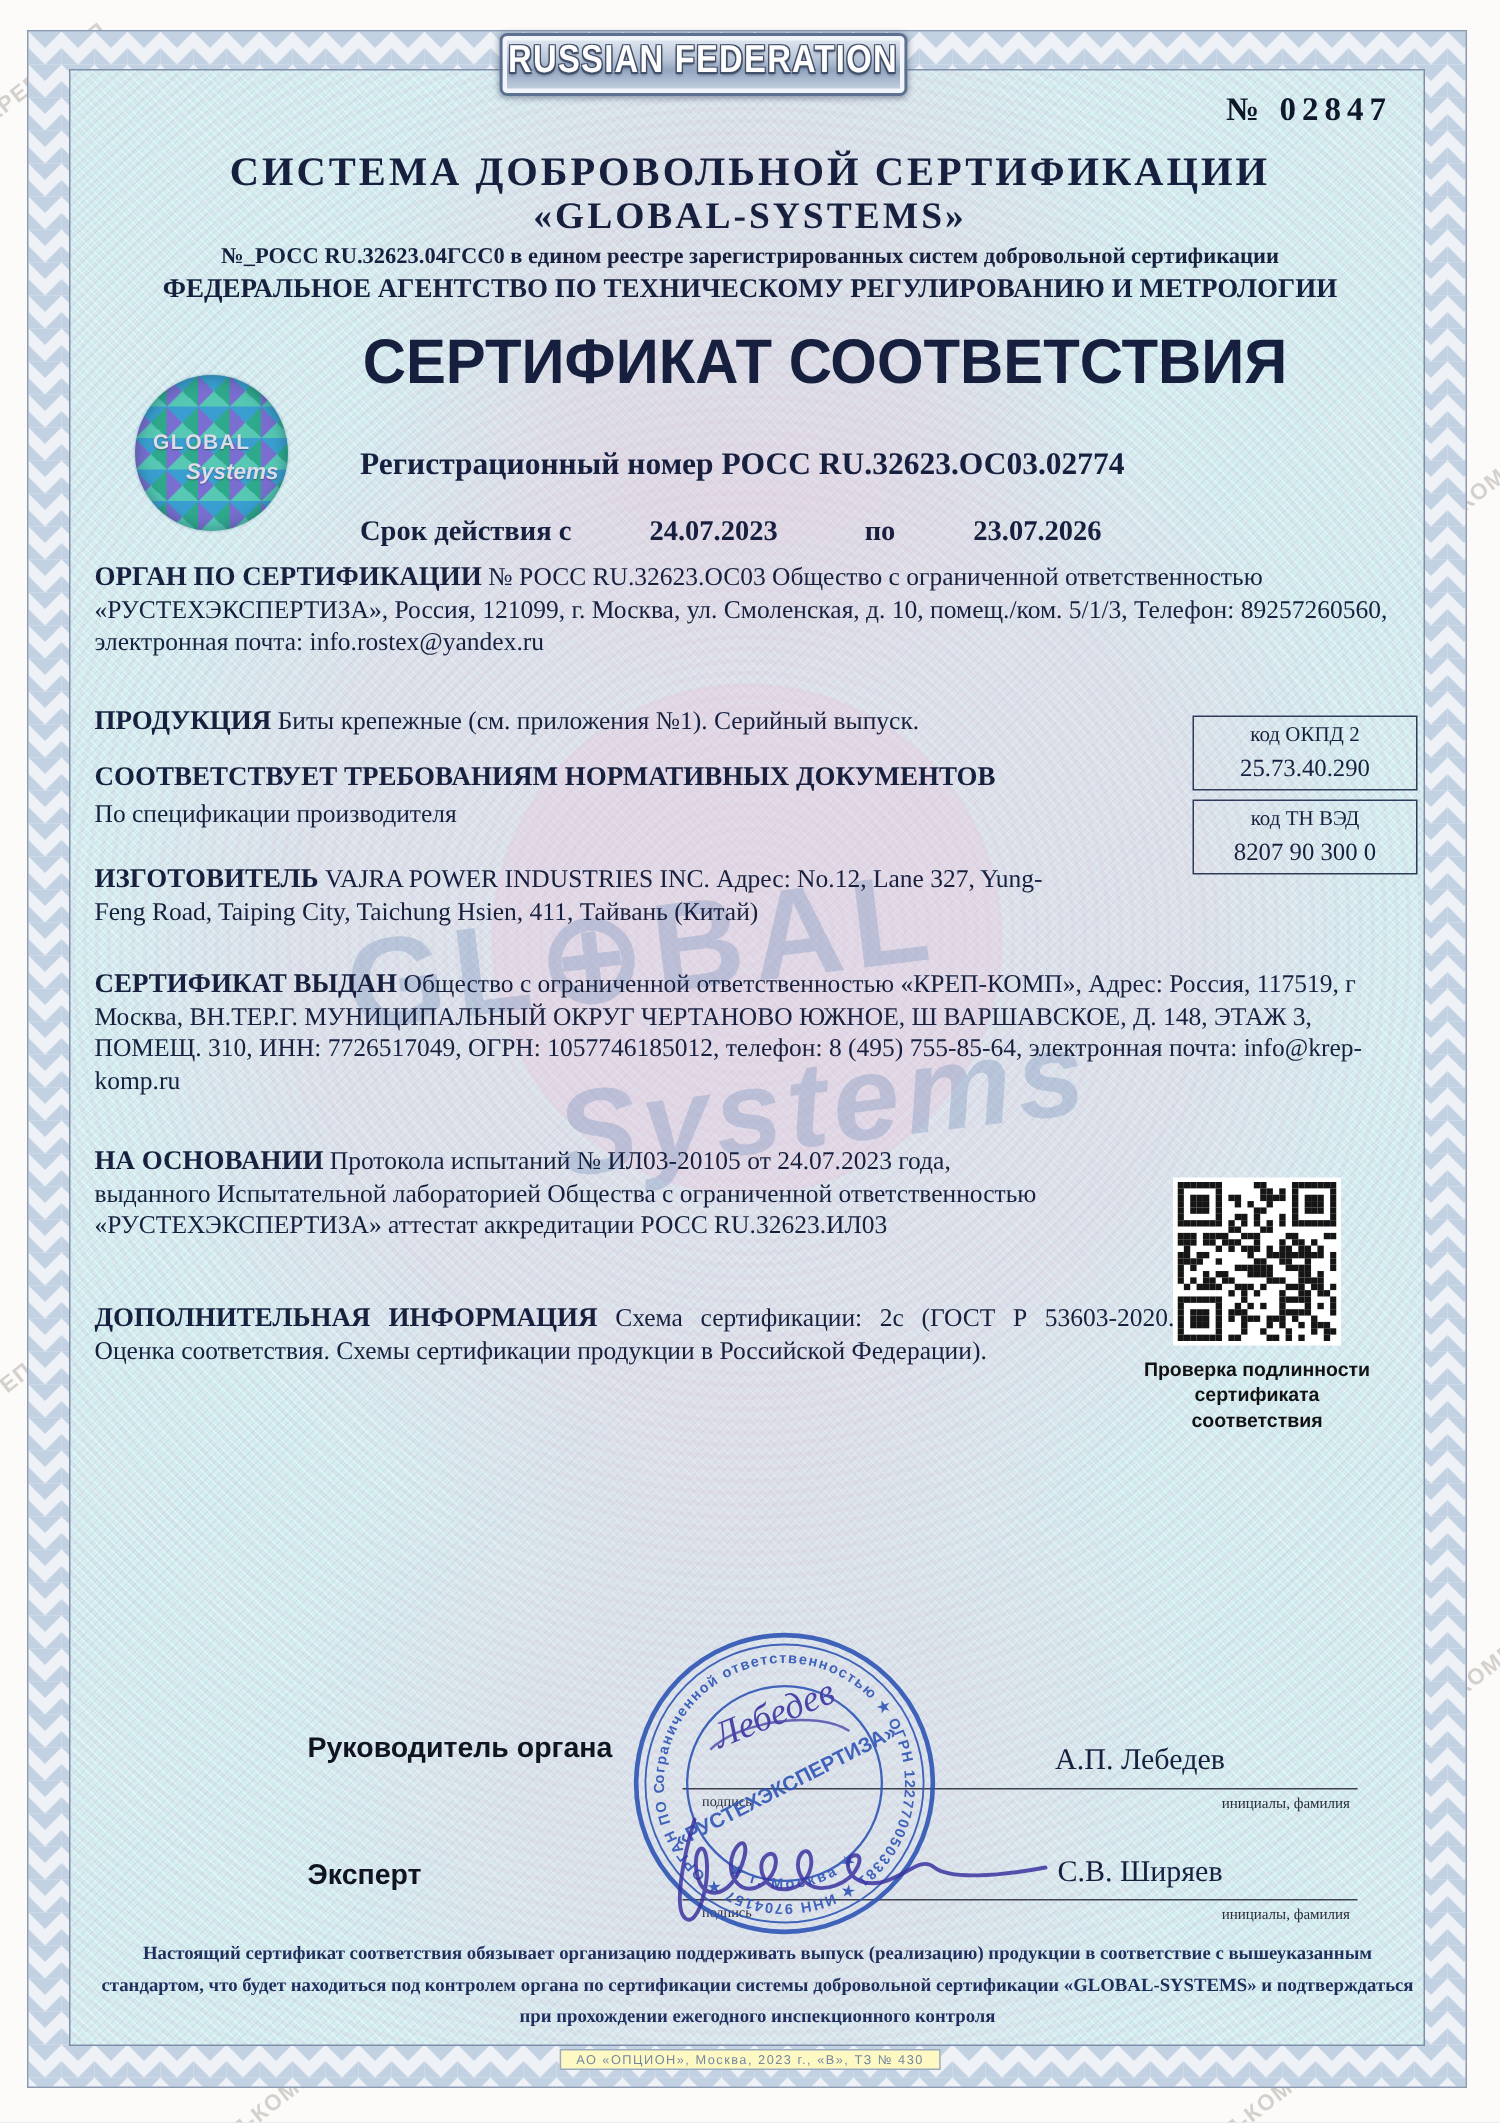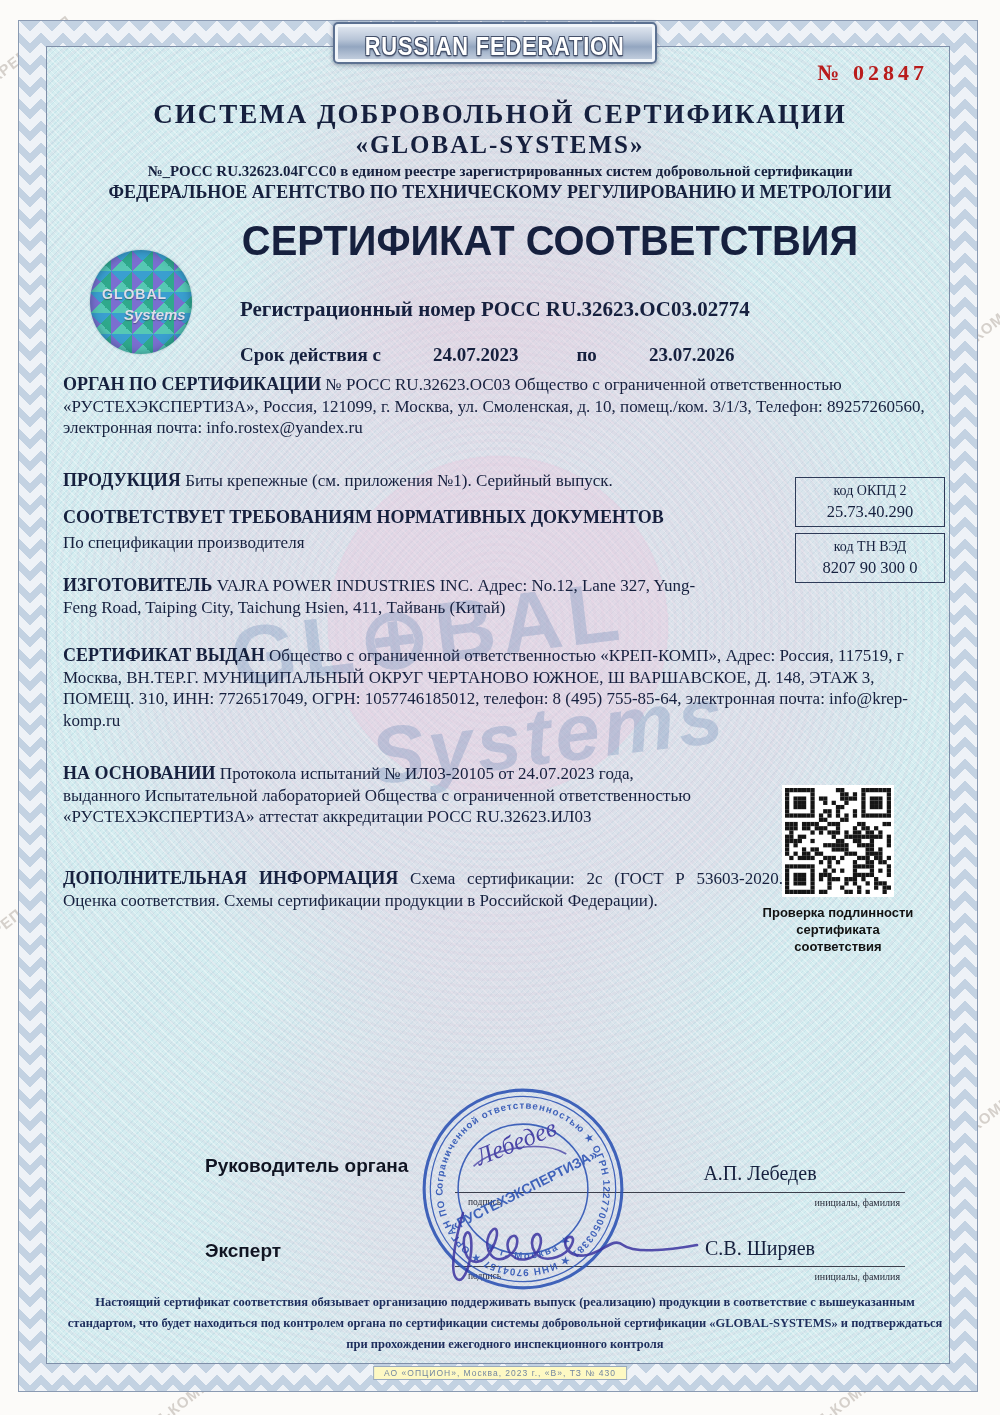--- a/index.html
+++ b/index.html
@@ -29,32 +29,32 @@
 
   
   .corner-wm{position:absolute;font-family:"Liberation Sans",sans-serif;font-weight:bold;
     color:rgba(150,140,130,.38);font-size:15px;transform:rotate(-38deg);z-index:0;letter-spacing:1px;}
   .big-wm{position:absolute;z-index:1;font-family:"Liberation Sans",sans-serif;font-weight:bold;
     color:rgba(110,140,185,.32);pointer-events:none;}
   .big-wm.w1{left:230px;top:585px;font-size:84px;transform:rotate(-7deg);letter-spacing:6px;}
   .big-wm.w2{left:370px;top:690px;font-size:80px;font-style:italic;transform:rotate(-7deg);letter-spacing:4px;}
 
   
-  .plaque{position:absolute;left:333px;top:22px;width:324px;height:42px;z-index:4;
+  .plaque{position:absolute;left:333px;top:22px;width:272px;height:42px;z-index:4;
     background:linear-gradient(180deg,#e6ecf4 0%,#b9c6d8 40%,#93a6c0 60%,#ccd6e4 100%);
     border:2px solid #5c7191;border-radius:5px;
     box-shadow:inset 0 0 0 3px #f2f6fa, 0 1px 4px rgba(30,40,70,.45);
-    display:flex;align-items:flex-end;justify-content:center;}
+    display:flex;align-items:flex-start;justify-content:center;}
   .plaque span{font-family:"Liberation Sans",sans-serif;font-weight:900;font-size:26px;
     color:#fff;letter-spacing:1px;transform:scaleX(.84);white-space:nowrap;
     text-shadow:-1px -1px 0 #44506a,1px -1px 0 #44506a,-1px 1px 0 #44506a,1px 1px 0 #44506a,0 2px 2px rgba(20,30,60,.5);}
 
   
   .serial{position:absolute;right:72px;top:60px;z-index:3;font-weight:bold;font-size:22px;
-    letter-spacing:4px;color:#b91c1c;}
+    letter-spacing:4px;color:#0f172a;}
   .h-sys{position:absolute;left:60px;width:880px;top:99px;z-index:3;text-align:center;
     font-weight:bold;font-size:27px;letter-spacing:2px;}
   .h-name{position:absolute;left:60px;width:880px;top:131px;z-index:3;text-align:center;
     font-weight:bold;font-size:25px;letter-spacing:2px;}
   .h-reg{position:absolute;left:60px;width:880px;top:163px;z-index:3;text-align:center;
     font-weight:bold;font-size:15px;}
   .h-agency{position:absolute;left:60px;width:880px;top:182px;z-index:3;text-align:center;
     font-weight:bold;font-size:18px;}
   .doc-title{position:absolute;left:110px;width:880px;top:217px;z-index:3;text-align:center;
     font-family:"Liberation Sans",sans-serif;font-weight:900;font-size:42px;letter-spacing:0;
@@ -161,21 +161,21 @@
     <span class="hl hl2" data-name="hologram-text-systems">Systems</span>
   </div>
 
   <div class="regnum" data-name="registration-number">Регистрационный номер РОСС RU.32623.ОС03.02774</div>
   <div class="validity" data-name="validity-period">
     <span data-name="validity-label">Срок действия с</span><span class="gap1" data-name="validity-from-date">24.07.2023</span><span class="gap2" data-name="validity-to-label">по</span><span class="gap3" data-name="validity-to-date">23.07.2026</span>
   </div>
 
   <p class="sec sec-organ" data-name="section-certification-body">
     <span class="lbl" data-name="section-label">ОРГАН ПО СЕРТИФИКАЦИИ</span>
-    <span data-name="section-text">№ РОСС RU.32623.ОС03 Общество с ограниченной ответственностью «РУСТЕХЭКСПЕРТИЗА», Россия, 121099, г. Москва, ул. Смоленская, д. 10, помещ./ком. 3/1/3, Телефон: 89257260560, электронная почта: info.rostex@yandex.ru</span>
+    <span data-name="section-text">№ РОСС RU.32623.ОС03 Общество с ограниченной ответственностью «РУСТЕХЭКСПЕРТИЗА», Россия, 121099, г. Москва, ул. Смоленская, д. 10, помещ./ком. 5/1/3, Телефон: 89257260560, электронная почта: info.rostex@yandex.ru</span>
   </p>
   <p class="sec sec-prod" data-name="section-product">
     <span class="lbl" data-name="section-label">ПРОДУКЦИЯ</span>
     <span data-name="section-text">Биты крепежные (см. приложения №1). Серийный выпуск.</span>
   </p>
   <p class="sec sec-sootv-l" data-name="section-conforms-label">СООТВЕТСТВУЕТ ТРЕБОВАНИЯМ НОРМАТИВНЫХ ДОКУМЕНТОВ</p>
   <p class="sec sec-sootv-t" data-name="section-conforms-text">По спецификации производителя</p>
   <p class="sec sec-izgot" data-name="section-manufacturer">
     <span class="lbl" data-name="section-label">ИЗГОТОВИТЕЛЬ</span>
     <span data-name="section-text">VAJRA POWER INDUSTRIES INC. Адрес: No.12, Lane 327, Yung-Feng Road, Taiping City, Taichung Hsien, 411, Тайвань (Китай)</span>

